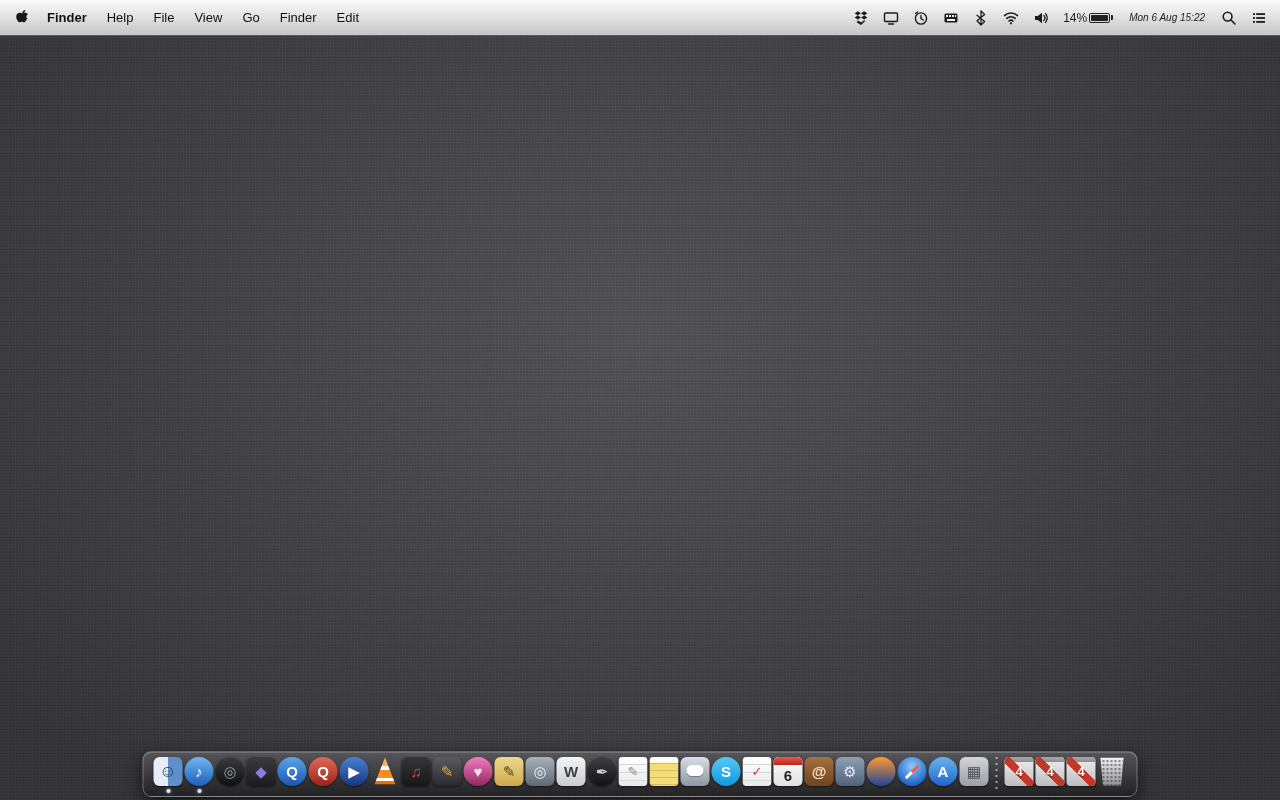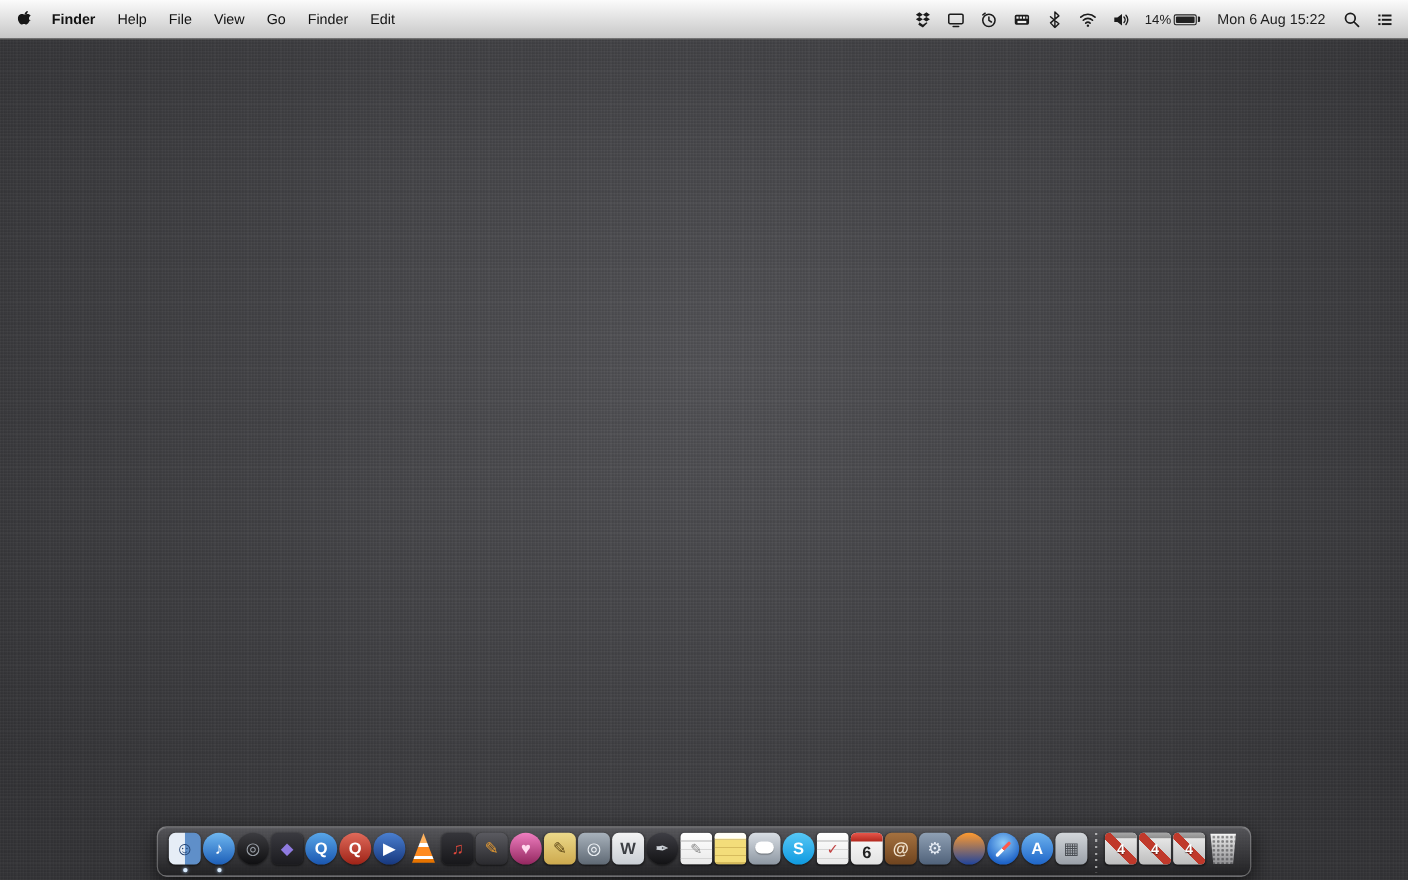--- a/index.html
+++ b/index.html
@@ -37,21 +37,21 @@
   .status-item { height: 100%; display: flex; align-items: center; padding: 0 7px; color: #1d1d1d; }
   .status-item svg { width: 16px; height: 16px; }
   .battery-text { font-size: 12px; padding-right: 2px; }
   .battery-shape { display: inline-flex; align-items: center; }
   .battery-body {
     width: 21px; height: 10px; border: 1px solid #222; border-radius: 2px;
     padding: 1px; display: inline-block;
   }
   .battery-fill { display: block; height: 100%; width: 100%; background: #222; border-radius: 1px; }
   .battery-nub { width: 2px; height: 5px; background: #222; margin-left: 1px; border-radius: 0 1px 1px 0; }
-  .clock { font-size: 13px; padding: 0 9px; }
+  .clock { font-size: 10px; padding: 0 9px; font-style: italic; }
 
   
   .dock {
     position: absolute; bottom: 3px; left: 50%; transform: translateX(-50%);
     display: flex; align-items: center;
     padding: 4px 9px 3px;
     background: linear-gradient(180deg, rgba(105,105,110,0.60), rgba(28,28,30,0.78));
     border: 1px solid rgba(255,255,255,0.30);
     border-radius: 9px;
     box-shadow: 0 6px 18px rgba(0,0,0,0.65), inset 0 1px 0 rgba(255,255,255,0.18);

